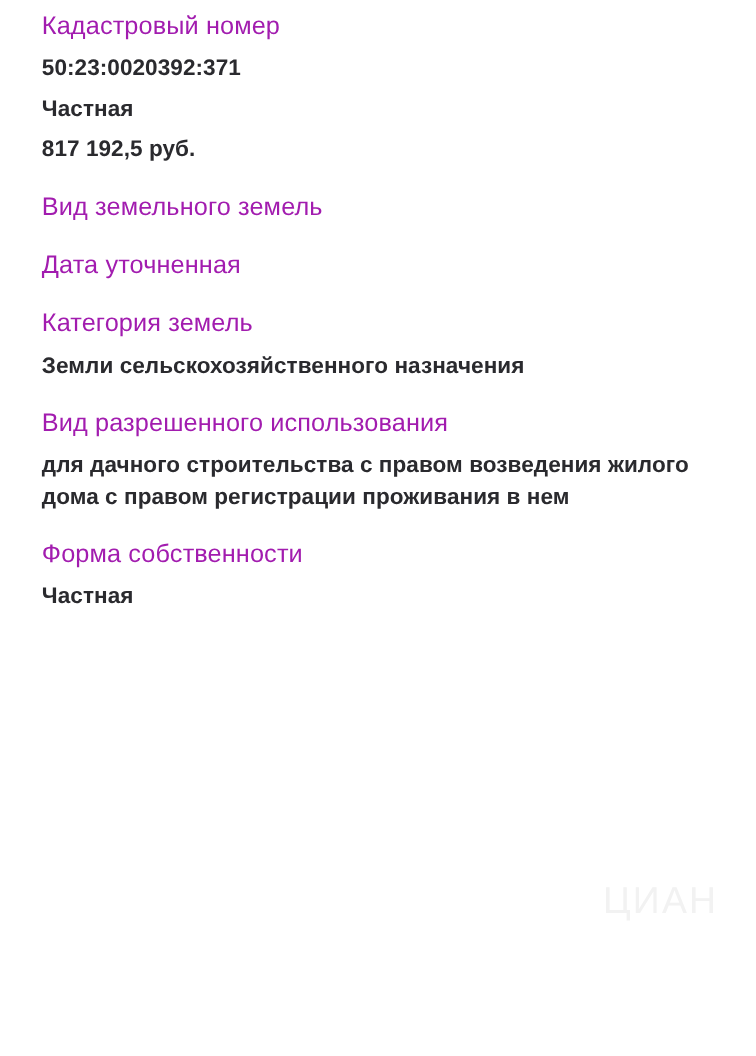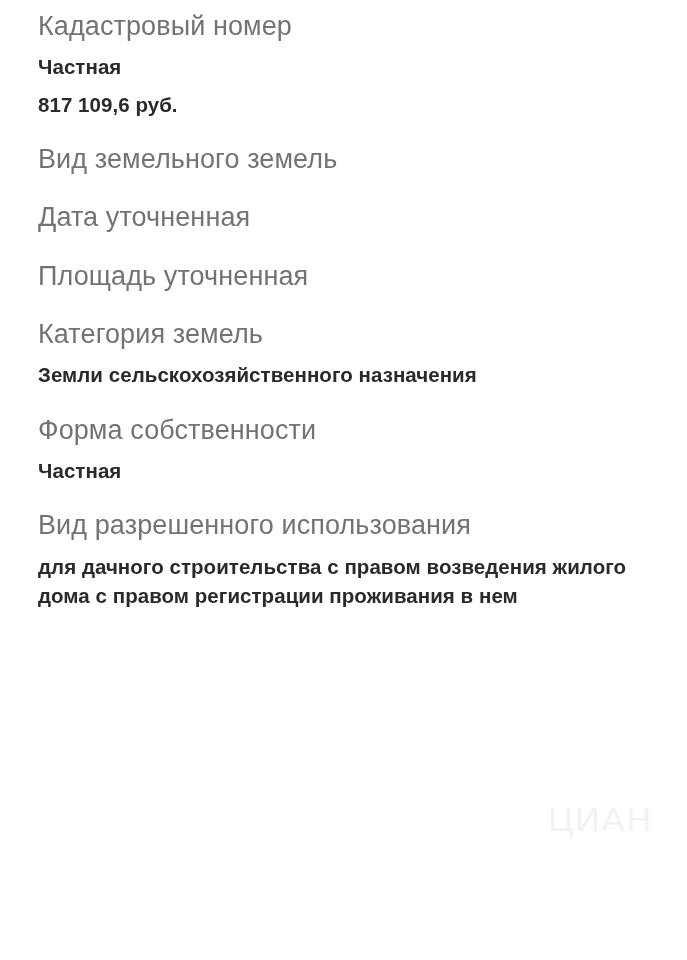--- a/index.html
+++ b/index.html
@@ -37,22 +37,22 @@
     position: relative;
     padding: 0 38px;
     padding-top: 2px;
     z-index: 2;
   }
   .field {
     margin: 0;
     padding: 0;
   }
   .field-label {
-    color: #737373;
-    font-size: 27px;
+    color: #a21caf;
+    font-size: 23px;
     line-height: 1.35;
     font-weight: 400;
     letter-spacing: 0.1px;
     margin-top: 22px;
     margin-bottom: 0;
   }
   .field:first-child .field-label {
     margin-top: 6px;
   }
   .field-value {
@@ -71,51 +71,51 @@
 <body>
 
 <div class="sheet">
 
   <div class="watermark">ЦИАН</div>
 
   <div class="fields">
 
     <div class="field">
       <div class="field-label">Кадастровый номер</div>
+      <div class="field-value">50:23:0020392:371</div>
     </div>
 
     <div class="field">
       <div class="field-value">Частная</div>
     </div>
 
     <div class="field">
-      <div class="field-value">817 109,6 руб.</div>
+      <div class="field-value">817 192,5 руб.</div>
     </div>
 
     <div class="field">
       <div class="field-label">Вид земельного земель</div>
     </div>
 
     <div class="field">
       <div class="field-label">Дата уточненная</div>
     </div>
 
     <div class="field">
-      <div class="field-label">Площадь уточненная</div>
     </div>
 
     <div class="field">
       <div class="field-label">Категория земель</div>
       <div class="field-value">Земли сельскохозяйственного назначения</div>
     </div>
 
     <div class="field">
-      <div class="field-label">Форма собственности</div>
-      <div class="field-value">Частная</div>
+      <div class="field-label">Вид разрешенного использования</div>
+      <div class="field-value wide">для дачного строительства с правом возведения жилого дома с правом регистрации проживания в нем</div>
     </div>
 
     <div class="field">
-      <div class="field-label">Вид разрешенного использования</div>
-      <div class="field-value wide">для дачного строительства с правом возведения жилого дома с правом регистрации проживания в нем</div>
+      <div class="field-label">Форма собственности</div>
+      <div class="field-value">Частная</div>
     </div>
 
   </div>
 </div>
 
 </body></html>

